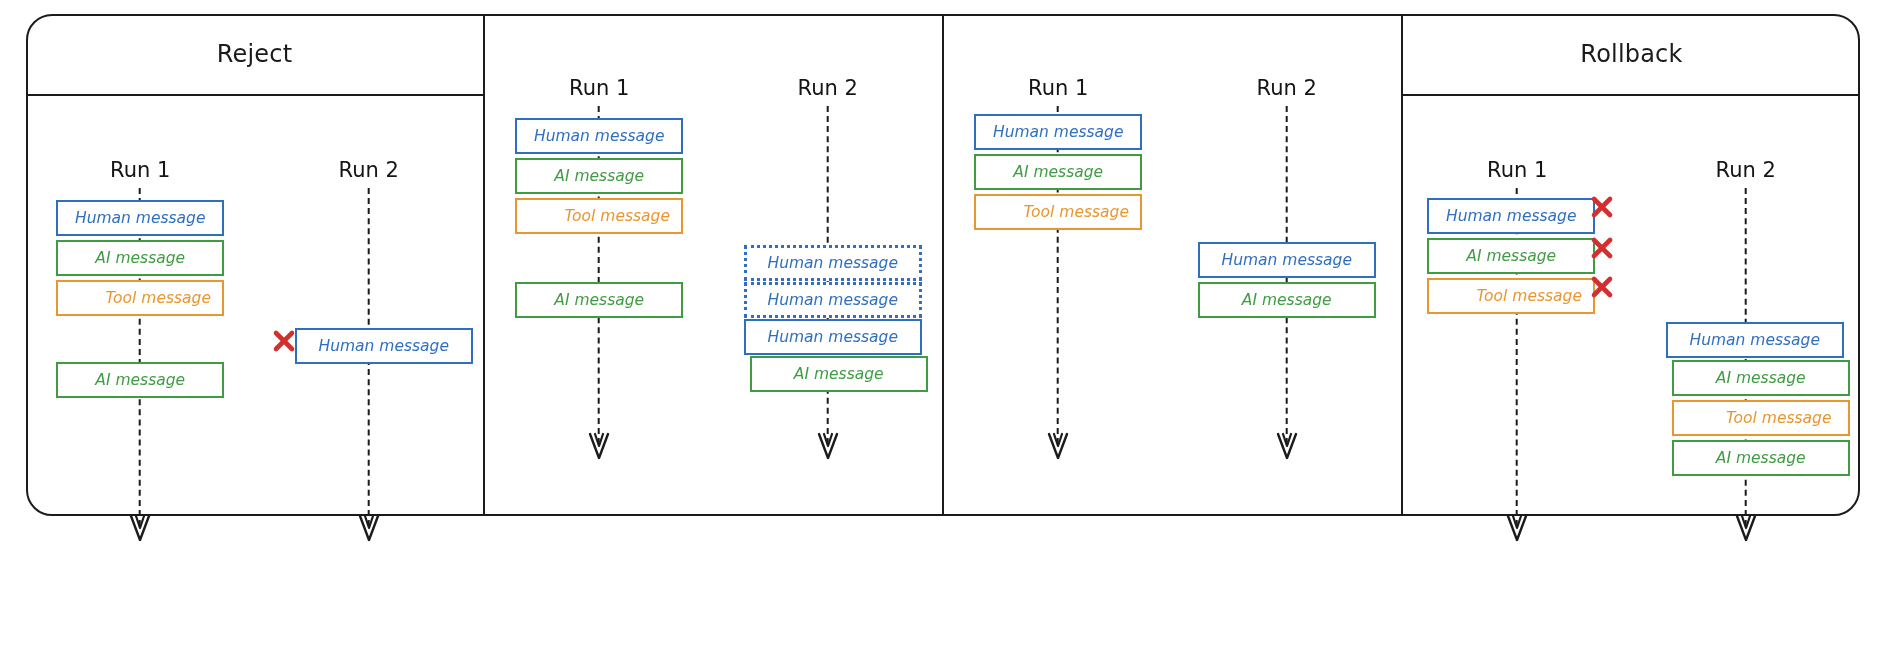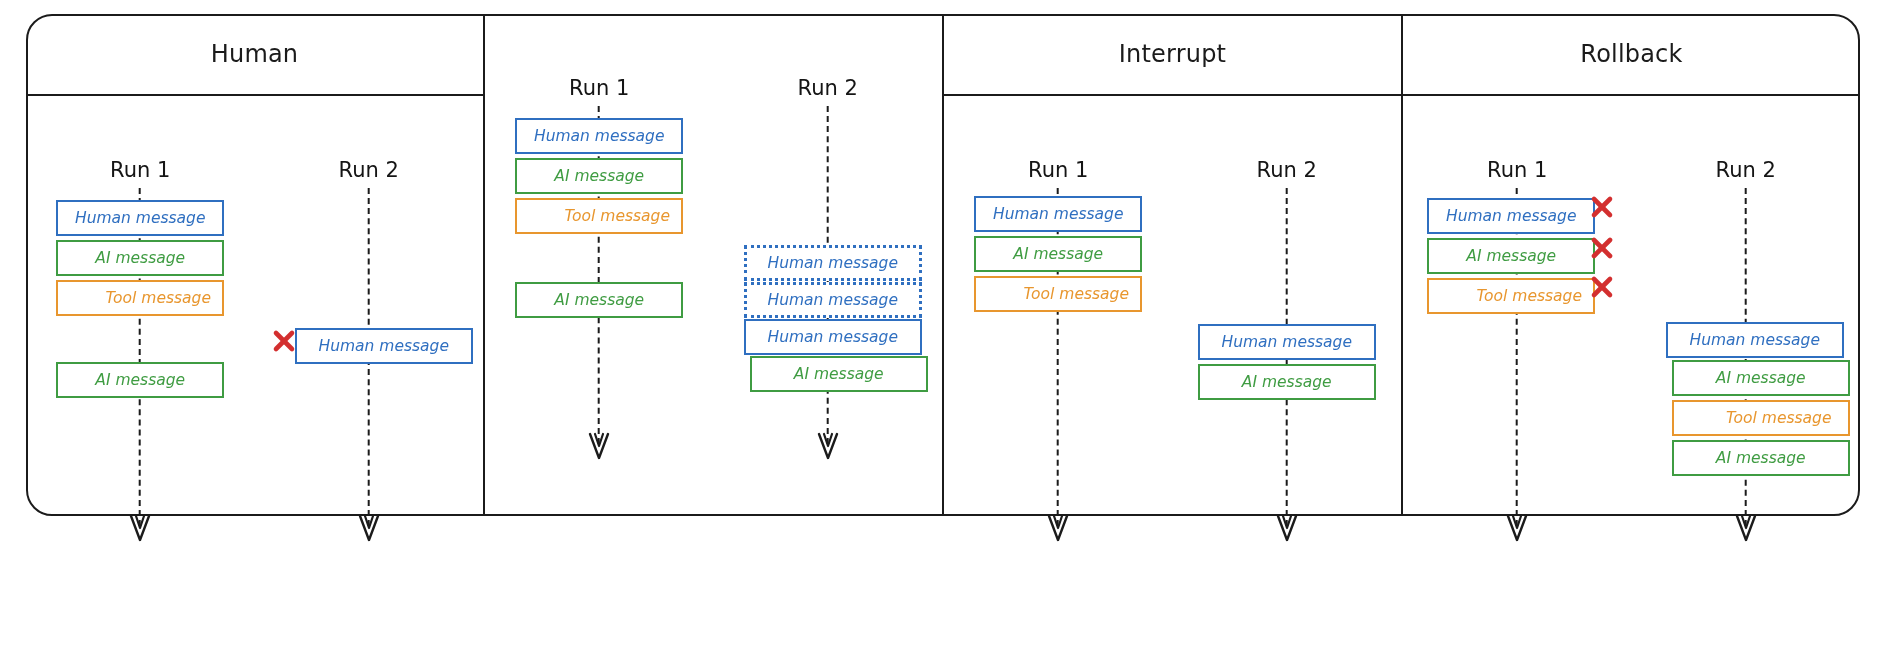--- a/index.html
+++ b/index.html
@@ -162,21 +162,21 @@
 <body>
 
 <div id="stage">
 
   <div class="frame"></div>
 
   <div class="columns">
 
     <div class="col">
       <div class="col-header">
-        <span class="col-title">Human</span>
+        <span class="col-title">Reject</span>
       </div>
       <div class="col-body">
 
         <div class="lane left">
           <div class="run-label">Run 1</div>
           <div class="timeline"></div>
           <div class="arrowhead">
             <svg width="26" height="30" viewBox="0 0 26 30">
               <path d="M4 2 L13 26 L22 2" fill="none" stroke="#1b1b1b" stroke-width="2.4" stroke-linecap="round" stroke-linejoin="round"></path>
               <path d="M9 2 L13 14 L17 2" fill="none" stroke="#1b1b1b" stroke-width="2.2" stroke-linecap="round" stroke-linejoin="round"></path>
@@ -265,23 +265,20 @@
           </div>
           <div class="msgbox ai w-wide" style="left:50%;margin-left:-78px;top:300px;">
             <span>AI message</span>
           </div>
         </div>
 
       </div>
     </div>
 
     <div class="col">
-      <div class="col-header">
-        <span class="col-title">Interrupt</span>
-      </div>
       <div class="col-body">
 
         <div class="lane left">
           <div class="run-label">Run 1</div>
           <div class="timeline"></div>
           <div class="arrowhead">
             <svg width="26" height="30" viewBox="0 0 26 30">
               <path d="M4 2 L13 26 L22 2" fill="none" stroke="#1b1b1b" stroke-width="2.4" stroke-linecap="round" stroke-linejoin="round"></path>
               <path d="M9 2 L13 14 L17 2" fill="none" stroke="#1b1b1b" stroke-width="2.2" stroke-linecap="round" stroke-linejoin="round"></path>
             </svg>

